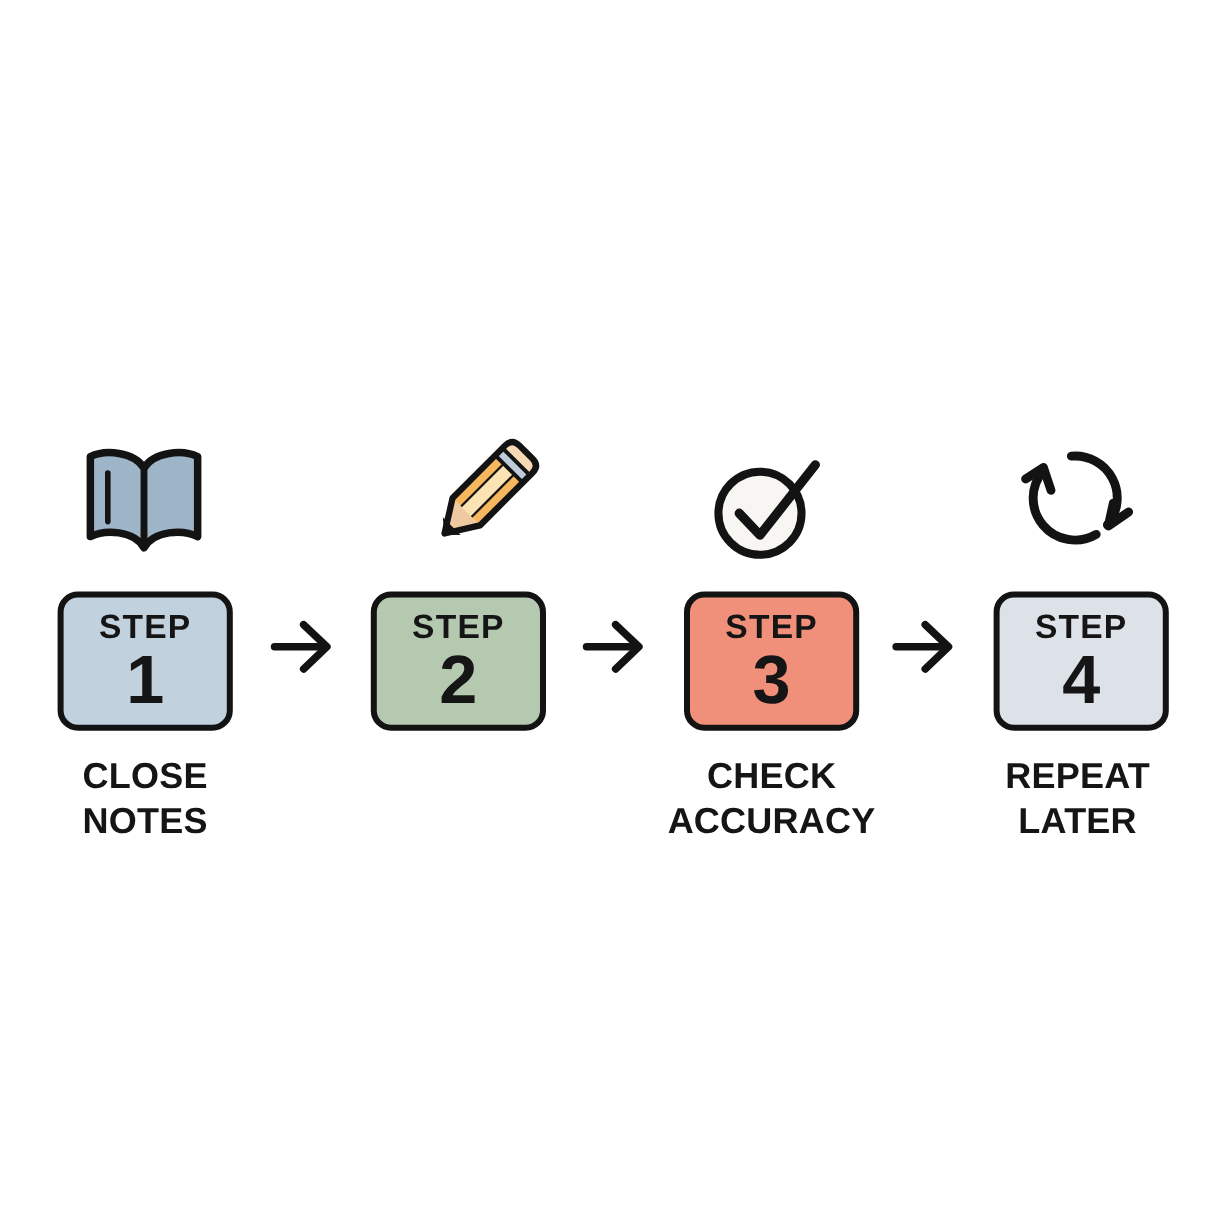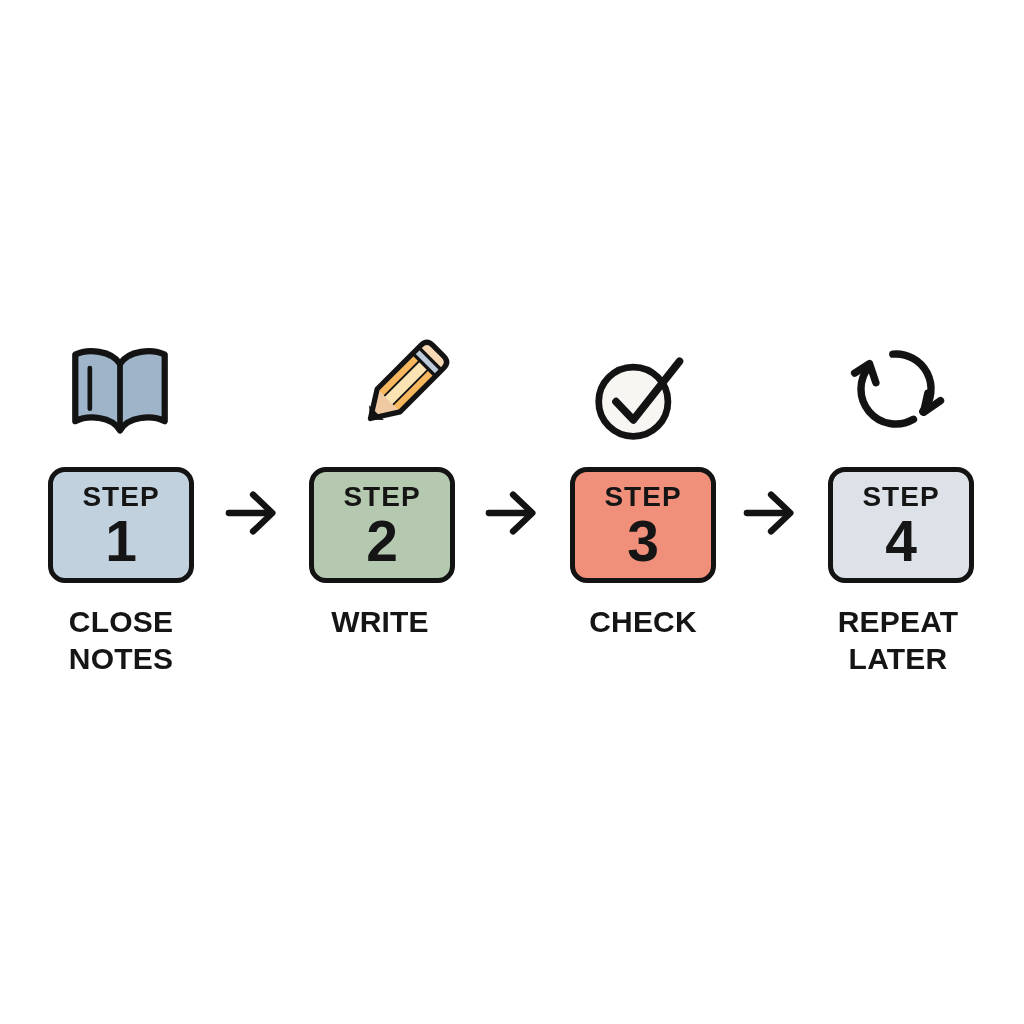--- a/index.html
+++ b/index.html
@@ -5,21 +5,21 @@
 <style>
   html,body{margin:0;padding:0;}
   body{
     width:1024px;height:1024px;
     background:#ffffff;
     font-family:"Liberation Sans", sans-serif;
     color:#151515;
     position:relative;
     overflow:hidden;
   }
-  .canvas{position:absolute;inset:0;}
+  .canvas{position:absolute;inset:0;margin-top:26px;}
   .step-box{
     position:absolute;
     top:467px;
     width:146px;height:116px;
     box-sizing:border-box;
     border:5px solid #131313;
     border-radius:17px;
     display:flex;flex-direction:column;
     align-items:center;justify-content:center;
   }
@@ -120,23 +120,23 @@
       <path d="M6,32 H49" stroke="#131313" stroke-width="6.5" stroke-linecap="round" fill="none"></path>
       <path d="M31,13 L51,32 L31,51" stroke="#131313" stroke-width="6.5" stroke-linecap="round" stroke-linejoin="round" fill="none"></path>
     </svg>
   </div>
 
   <div class="caption" style="left:-39px;">
     <div>CLOSE</div>
     <div>NOTES</div>
   </div>
   <div class="caption" style="left:220px;">
-    <div>WRITE</div>
   </div>
   <div class="caption" style="left:483px;">
     <div>CHECK</div>
+    <div>ACCURACY</div>
   </div>
   <div class="caption" style="left:738px;">
     <div>REPEAT</div>
     <div>LATER</div>
   </div>
 
 </div>
 
 </body></html>

